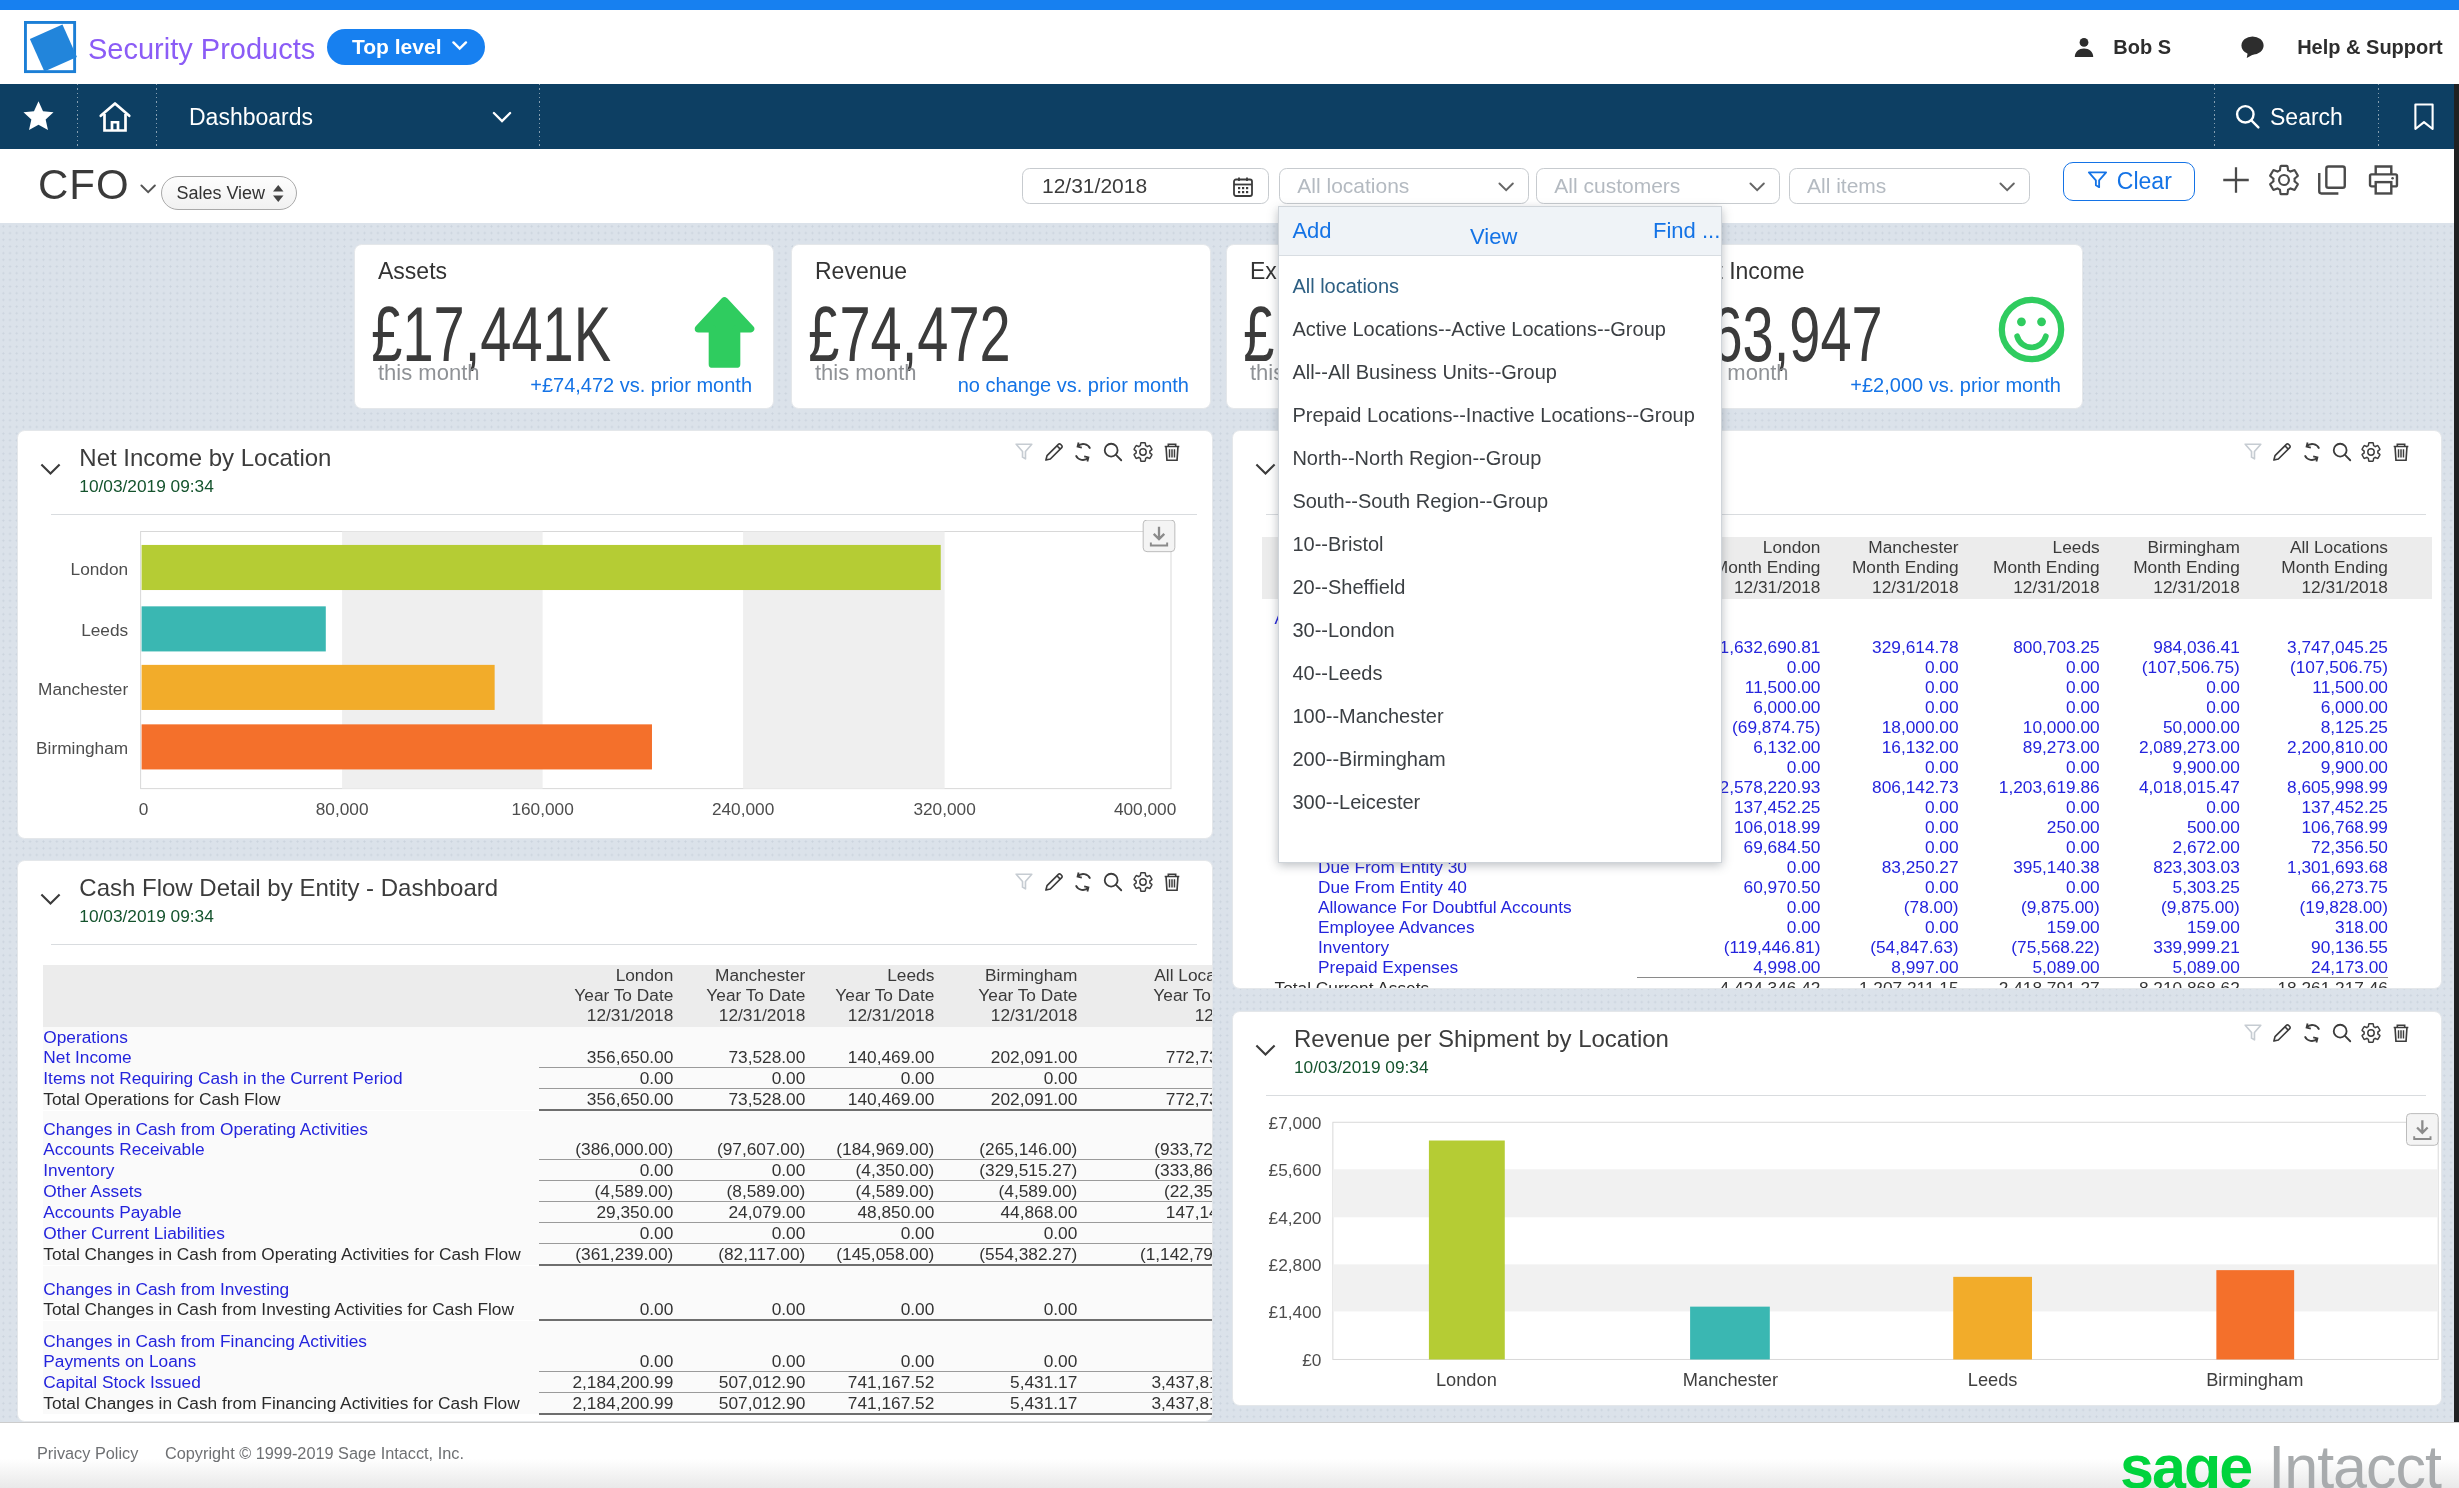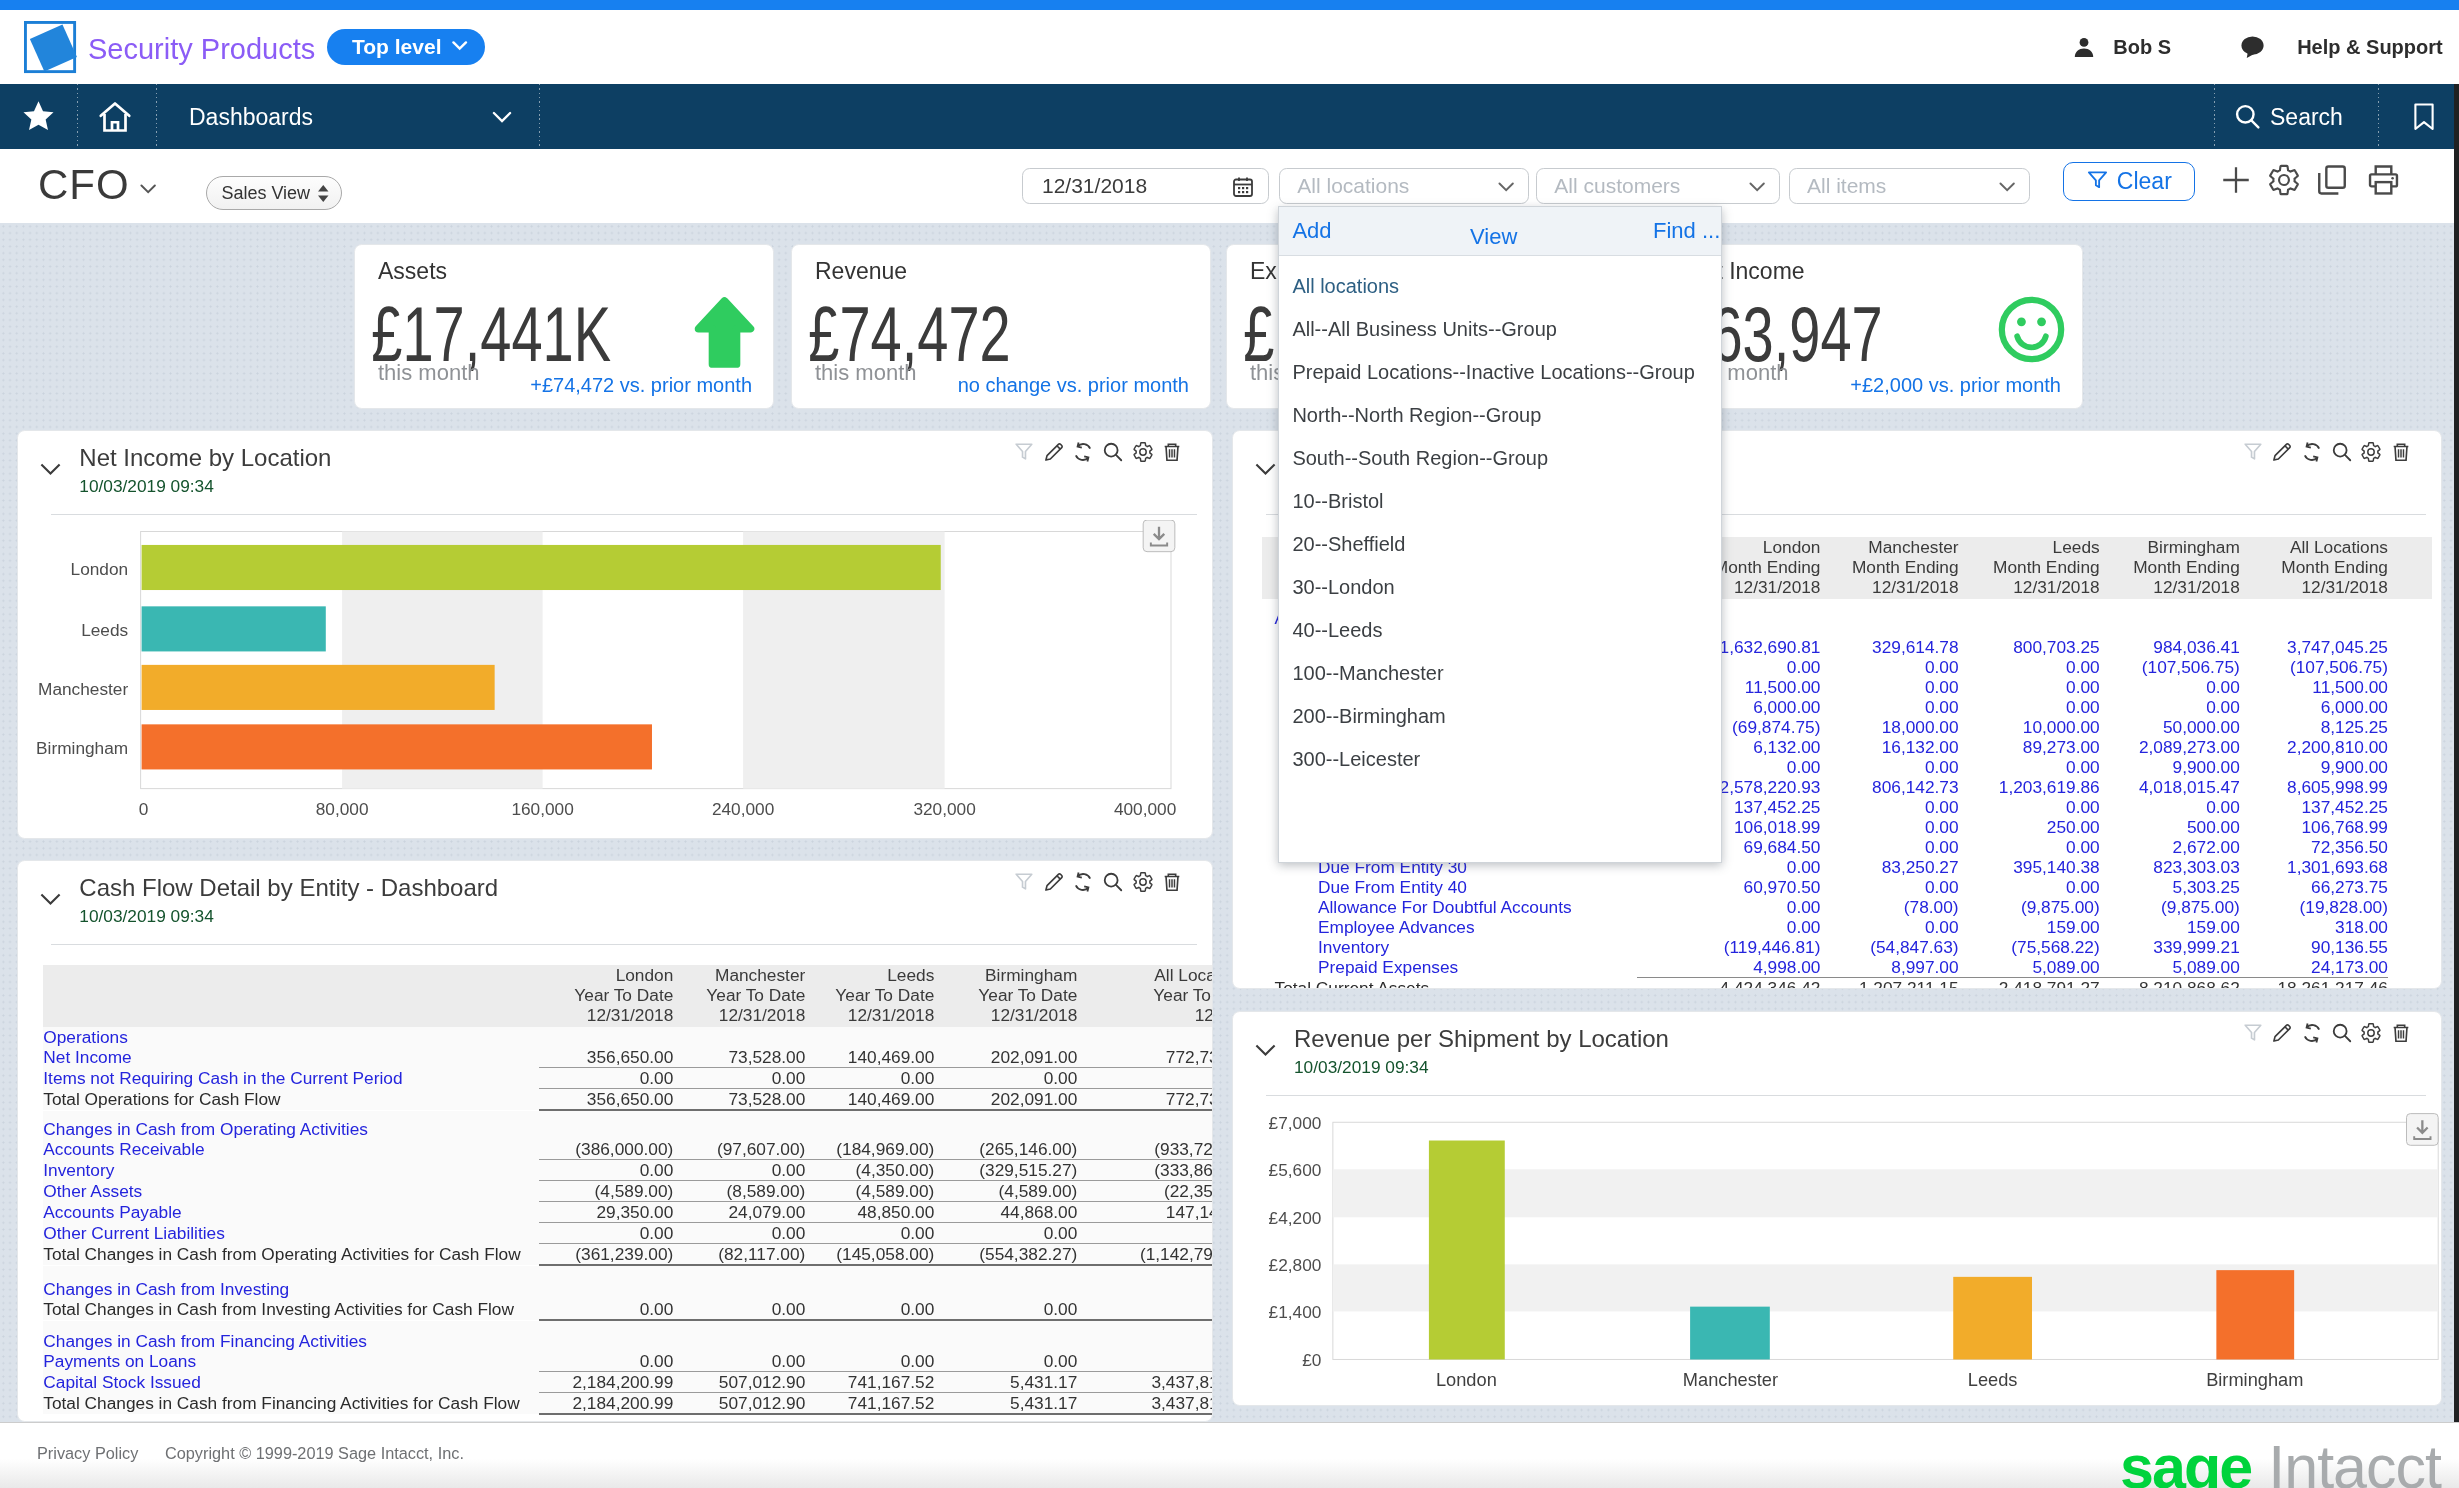--- a/index.html
+++ b/index.html
@@ -14,21 +14,21 @@
 #pill svg { position:absolute; right:17.3px; top:12.5px; }
 #hdr-right { right:16.3px; top:25px; height:29px; font-size:20px; font-weight:bold; color:#2d2d2d; }
 #hdr-right span { vertical-align:middle; }
 
 #nav { left:0; top:84px; width:2459px; height:65px; background:#0d3f63; color:#fff; }
 .navdiv { position:absolute; top:0; width:1px; height:65px; background-image:repeating-linear-gradient(to bottom, rgba(255,255,255,0.5) 0 1.4px, rgba(255,255,255,0) 1.4px 4.3px); }
 #nav .navlabel { position:absolute; top:20px; font-size:23px; color:#fff; }
 
 #cforow { left:0; top:149px; width:2459px; height:74px; background:#fff; }
 #cfo { left:38px; top:11.5px; font-size:42px; color:#3a3a3a; letter-spacing:1px; }
-#salesview { left:161px; top:27px; width:136px; height:34px; border:1px solid #a9a9a9; border-radius:17px; background:linear-gradient(#fdfdfd,#f1f1f1); font-size:18px; color:#333; line-height:32px; padding-left:14.4px;margin-left:45px; }
+#salesview { left:161px; top:27px; width:136px; height:34px; border:1px solid #a9a9a9; border-radius:17px; background:linear-gradient(#fdfdfd,#f1f1f1); font-size:18px; color:#333; line-height:32px; padding-left:14.4px; }
 .finput { position:absolute; top:19px; height:36px; border:1px solid #c7cbcf; border-radius:7.7px; background:#fff; font-size:21px; line-height:34px; }
 .finput .ph { color:#b4bac1; }
 .fchev { position:absolute; right:13.4px; top:12.5px; }
 #clearbtn { left:2063px; top:13.4px; width:132px; height:39px; border:1.9px solid #1473e6; border-radius:10px; color:#1473e6; font-size:23px; line-height:36px; text-align:center; background:#fff; }
 .toolico { position:absolute; top:14.4px; }
 
 #content { left:0; top:223px; width:2459px; height:1199px; background-color:#dbe2ea;
   background-image:radial-gradient(rgba(180,191,204,0.42) 0.9px, rgba(180,191,204,0) 1.1px);
   background-size:6.7px 6.7px; }
 .card { position:absolute; top:21px; width:420px; height:165px; background:#fff; border:1px solid #e4e7ea; border-radius:7.7px; }
@@ -782,20 +782,21 @@
 </div>
 
 <div class="abs" id="dd">
   <div id="ddhead">
     <span style="position:absolute;left:13.4px;top:10.6px">Add</span>
     <span style="position:absolute;left:191px;top:17px">View</span>
     <span style="position:absolute;left:374px;top:10.6px">Find ...</span>
   </div>
   <div id="ddlist">
     <div style="color:#2d5f83">All locations</div>
+    <div>Active Locations--Active Locations--Group</div>
     <div>All--All Business Units--Group</div>
     <div>Prepaid Locations--Inactive Locations--Group</div>
     <div>North--North Region--Group</div>
     <div>South--South Region--Group</div>
     <div>10--Bristol</div>
     <div>20--Sheffield</div>
     <div>30--London</div>
     <div>40--Leeds</div>
     <div>100--Manchester</div>
     <div>200--Birmingham</div>

